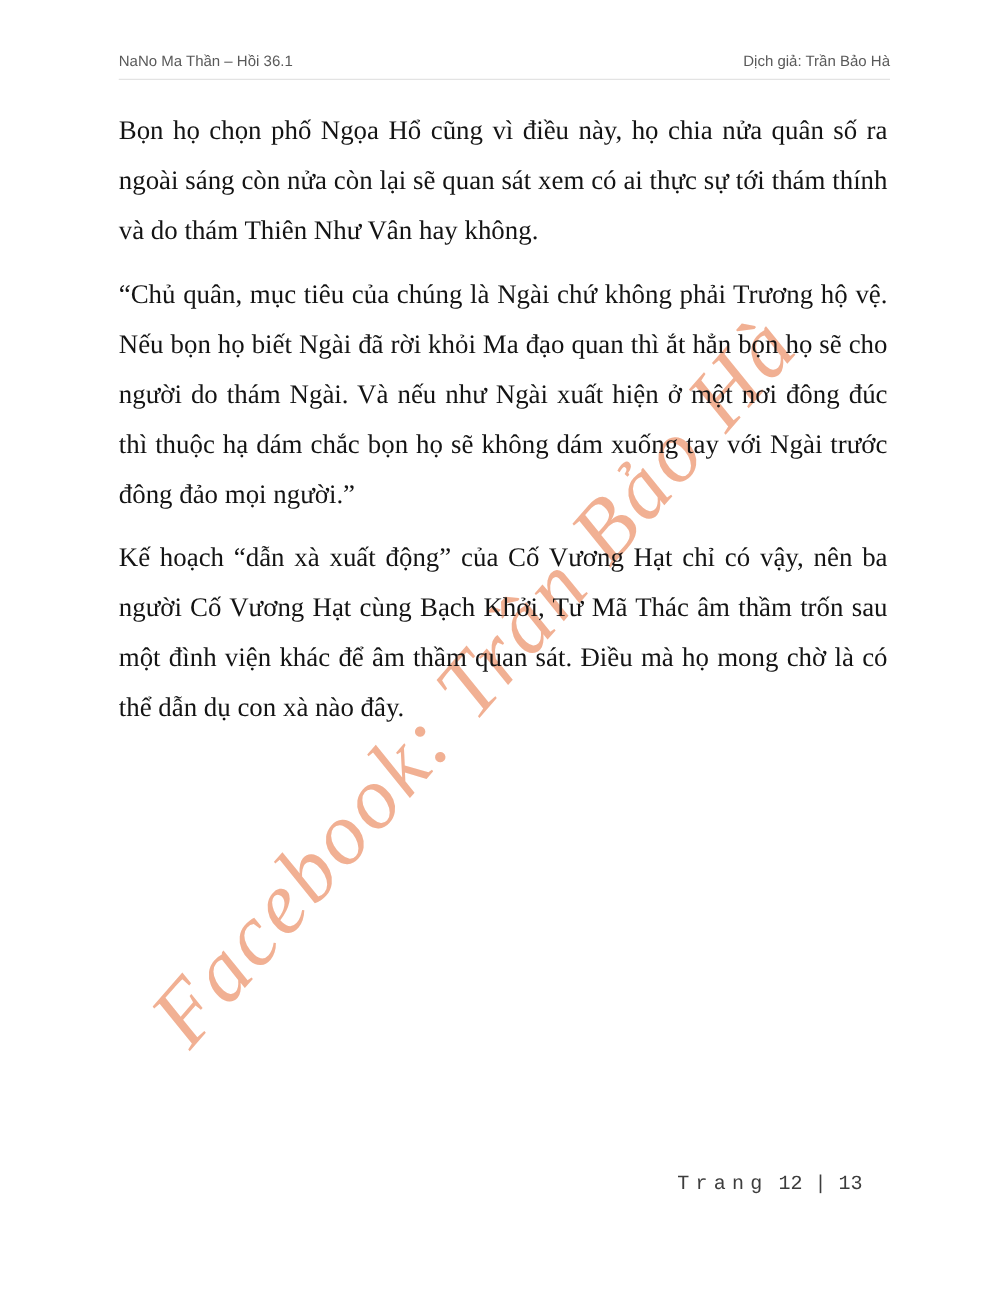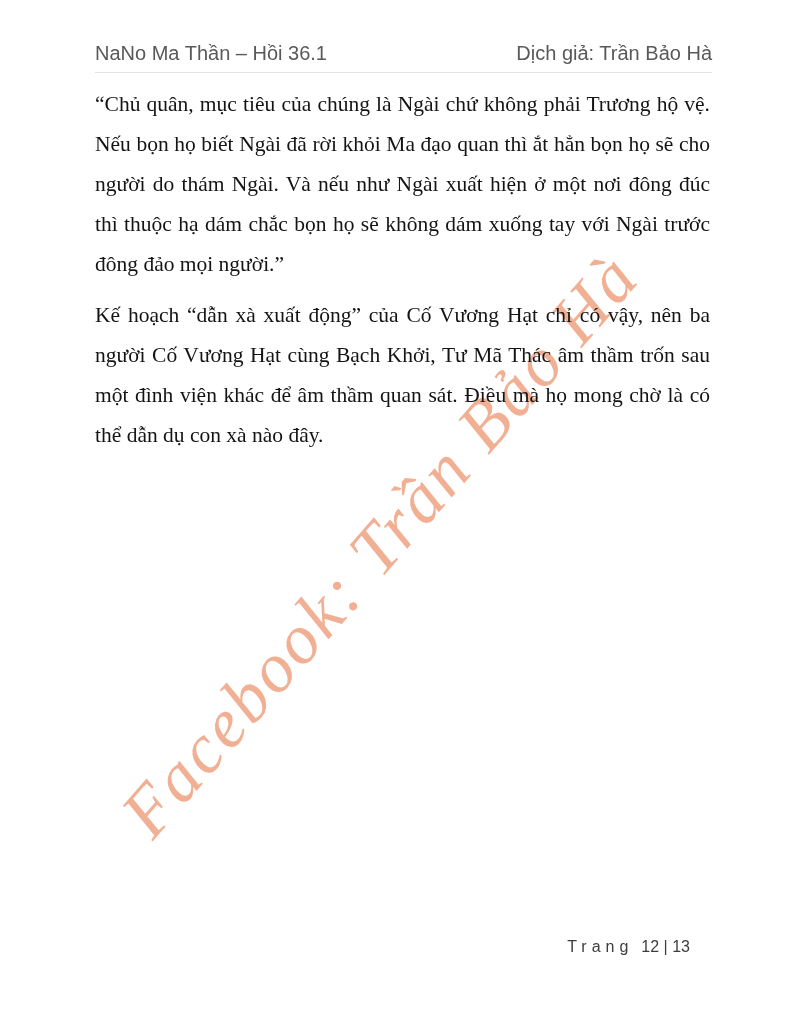--- a/index.html
+++ b/index.html
@@ -19,21 +19,21 @@
   
   .header {
     position: absolute;
     top: 42px;
     left: 95px;
     right: 88px;
     display: flex;
     justify-content: space-between;
     align-items: baseline;
     font-family: "Liberation Sans", sans-serif;
-    font-size: 20px;
+    font-size: 12px;
     color: #595959;
     padding-bottom: 7px;
     border-bottom: 1px solid #e3e3e3;
   }
 
   
   .watermark {
     position: absolute;
     left: -40px;
     top: 505px;
@@ -67,21 +67,21 @@
   .body-text p {
     margin: 0 0 11px 0;
   }
 
   
   .footer {
     position: absolute;
     top: 938px;
     right: 110px;
     z-index: 1;
-    font-family: Liberation Sans, sans-serif;
+    font-family: Liberation Mono, monospace;
     font-size: 16px;
     color: #3d3d3d;
     white-space: nowrap;
   }
   .footer .footer-label {
     letter-spacing: 5px;
     margin-right: 8px;
   }
 </style>
 </head>
@@ -91,20 +91,21 @@
 
   <div class="header">
     <span>NaNo Ma Thần – Hồi 36.1</span>
     <span>Dịch giả: Trần Bảo Hà</span>
   </div>
 
   <div class="watermark" style="color: rgb(239, 163, 129);">Facebook: Trần Bảo Hà</div>
 
   <main class="body-text">
 
+      <p>Bọn họ chọn phố Ngọa Hổ cũng vì điều này, họ chia nửa quân số ra ngoài sáng còn nửa còn lại sẽ quan sát xem có ai thực sự tới thám thính và do thám Thiên Như Vân hay không.</p>
       <p>“Chủ quân, mục tiêu của chúng là Ngài chứ không phải Trương hộ vệ. Nếu bọn họ biết Ngài đã rời khỏi Ma đạo quan thì ắt hẳn bọn họ sẽ cho người do thám Ngài. Và nếu như Ngài xuất hiện ở một nơi đông đúc thì thuộc hạ dám chắc bọn họ sẽ không dám xuống tay với Ngài trước đông đảo mọi người.”</p>
       <p>Kế hoạch “dẫn xà xuất động” của Cố Vương Hạt chỉ có vậy, nên ba người Cố Vương Hạt cùng Bạch Khởi, Tư Mã Thác âm thầm trốn sau một đình viện khác để âm thầm quan sát. Điều mà họ mong chờ là có thể dẫn dụ con xà nào đây.</p>
     </main>
 
   <div class="footer">
     <span class="footer-label">Trang</span><span>12 | 13</span>
   </div>
 
 </div>
 

